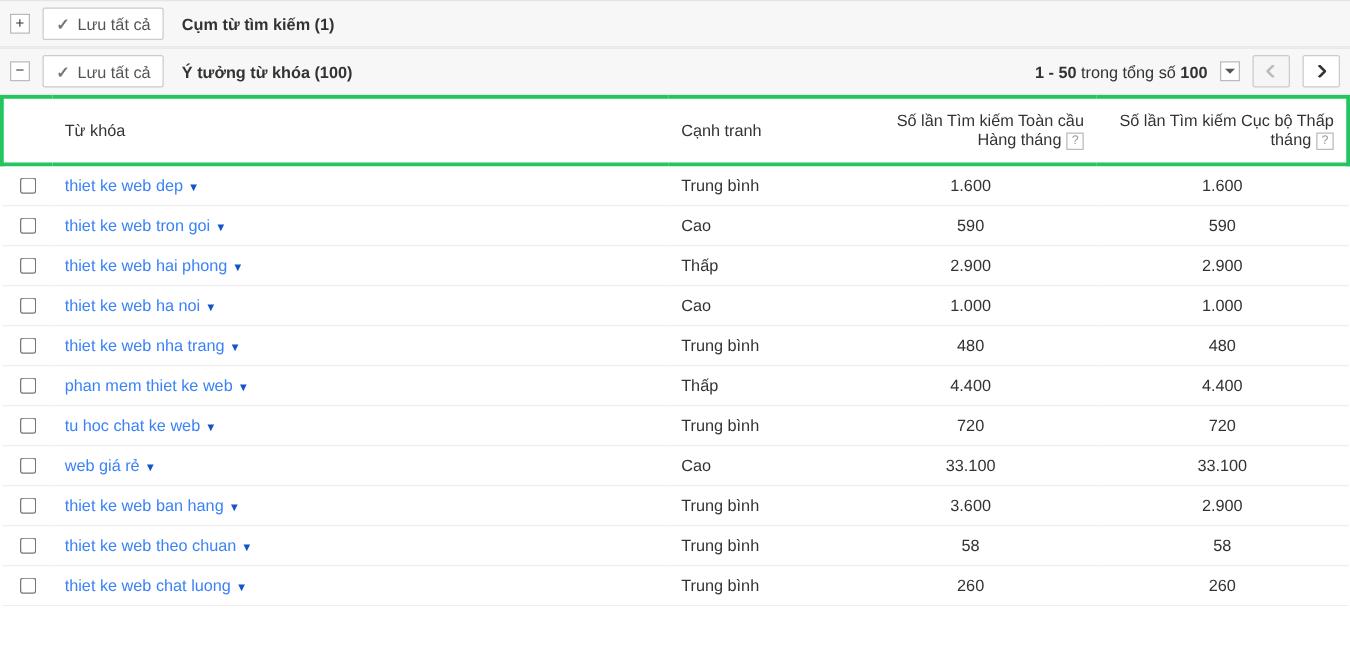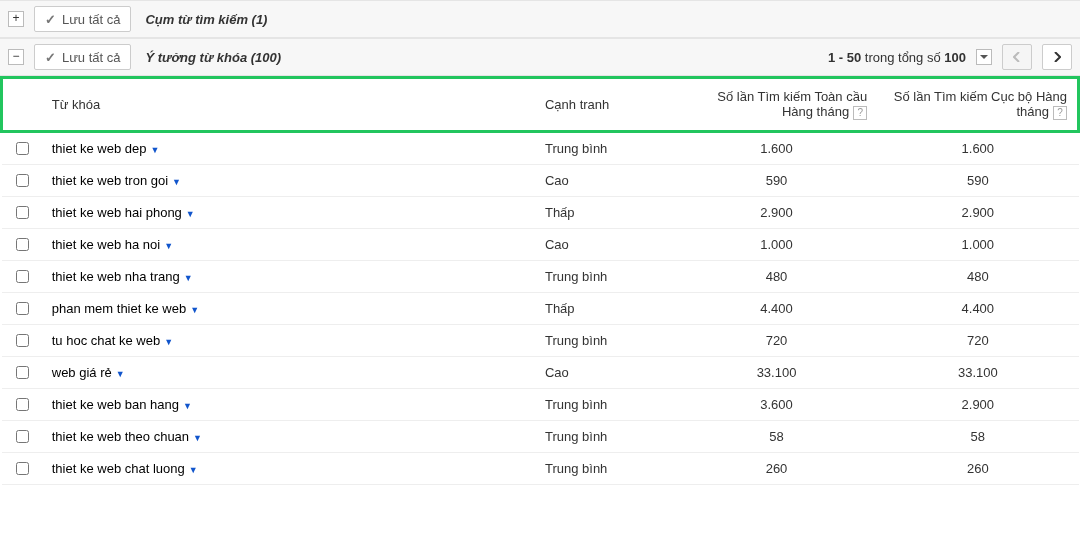--- a/index.html
+++ b/index.html
@@ -2,21 +2,21 @@
 <html><head>
 <meta charset="utf-8">
 <style>
   html,body{margin:0;padding:0;font-family:Arial,Helvetica,sans-serif;font-size:13px;color:#333;background:#fff;}
   .wrap{width:1080px;}
   .panel-hdr{display:flex;align-items:center;border-top:1px solid #e5e5e5;border-bottom:1px solid #e5e5e5;background:#f7f7f7;padding:0 8px;height:36px;}
   .exp-box{width:14px;height:14px;border:1px solid #bbb;background:#fff;display:flex;align-items:center;justify-content:center;font-size:12px;line-height:1;cursor:pointer;}
   .exp-box span{position:relative;top:-1px;}
   .save-btn{margin-left:10px;border:1px solid #ccc;background:#fff;height:24px;padding:0 10px;display:flex;align-items:center;border-radius:2px;cursor:pointer;color:#555;}
   .chk-mark{font-weight:bold;margin-right:6px;color:#777;}
-  .pnl-title{margin-left:14px;font-weight:bold;color:#333;font-style:italic;}
+  .pnl-title{margin-left:14px;font-weight:bold;color:#333;}
   .pager{margin-left:auto;display:flex;align-items:center;gap:10px;}
   .pager-text{color:#333;}
   .pager-text b{font-weight:bold;}
   .dd-box{width:14px;height:14px;border:1px solid #bbb;display:flex;align-items:center;justify-content:center;cursor:pointer;background:#fff;}
   .dd-box svg{display:block;}
   .nav-btn{width:28px;height:24px;border:1px solid #ccc;background:#fff;display:flex;align-items:center;justify-content:center;border-radius:2px;cursor:pointer;}
   .nav-btn.dis{color:#bbb;cursor:default;background:#f5f5f5;}
   .nav-btn svg{display:block;}
   .tbl{width:100%;border-collapse:collapse;table-layout:fixed;}
   .hdr-row{border:3px solid #22c55e;}
@@ -24,21 +24,21 @@
   .hdr-row th.r{text-align:right;}
   .col-cb{width:40px;}
   .col-kw{width:490px;}
   .col-comp{width:140px;}
   .col-g{width:200px;}
   .col-l{width:200px;}
   .help-ic{display:inline-block;width:12px;height:12px;border:1px solid #bbb;color:#999;font-size:10px;line-height:12px;text-align:center;margin-left:4px;vertical-align:middle;}
   tbody tr{border-bottom:1px solid #eee;}
   tbody td{padding:6px 10px;vertical-align:middle;}
   td.r{text-align:center;}
-  .kw-link{color:#000000;text-decoration:none;cursor:pointer;}
+  .kw-link{color:#3b82f6;text-decoration:none;cursor:pointer;}
   .kw-dd{color:#1155cc;font-size:9px;margin-left:4px;}
   input.row-cb{cursor:pointer;}
 </style>
 </head>
 <body>
 <div class="wrap">
 
 <div class="panel-hdr">
   <div class="exp-box">
         <span>+</span>
@@ -88,21 +88,21 @@
         <col class="col-comp">
         <col class="col-g">
         <col class="col-l">
   </colgroup>
   <thead>
     <tr class="hdr-row">
       <th></th>
       <th><span>Từ khóa</span></th>
       <th><span>Cạnh tranh</span></th>
       <th class="r"><span>Số lần Tìm kiếm Toàn cầu Hàng tháng</span><span class="help-ic">?</span></th>
-      <th class="r"><span>Số lần Tìm kiếm Cục bộ Hàng tháng</span><span class="help-ic">?</span></th>
+      <th class="r"><span>Số lần Tìm kiếm Cục bộ Thấp tháng</span><span class="help-ic">?</span></th>
     </tr>
   </thead>
   <tbody id="tbody">
         <tr>
           <td><input type="checkbox" class="row-cb" style=""></td>
           <td><a class="kw-link">thiet ke web dep</a><span class="kw-dd">▼</span></td>
           <td>Trung bình</td>
           <td class="r">1.600</td>
           <td class="r">1.600</td>
         </tr>

